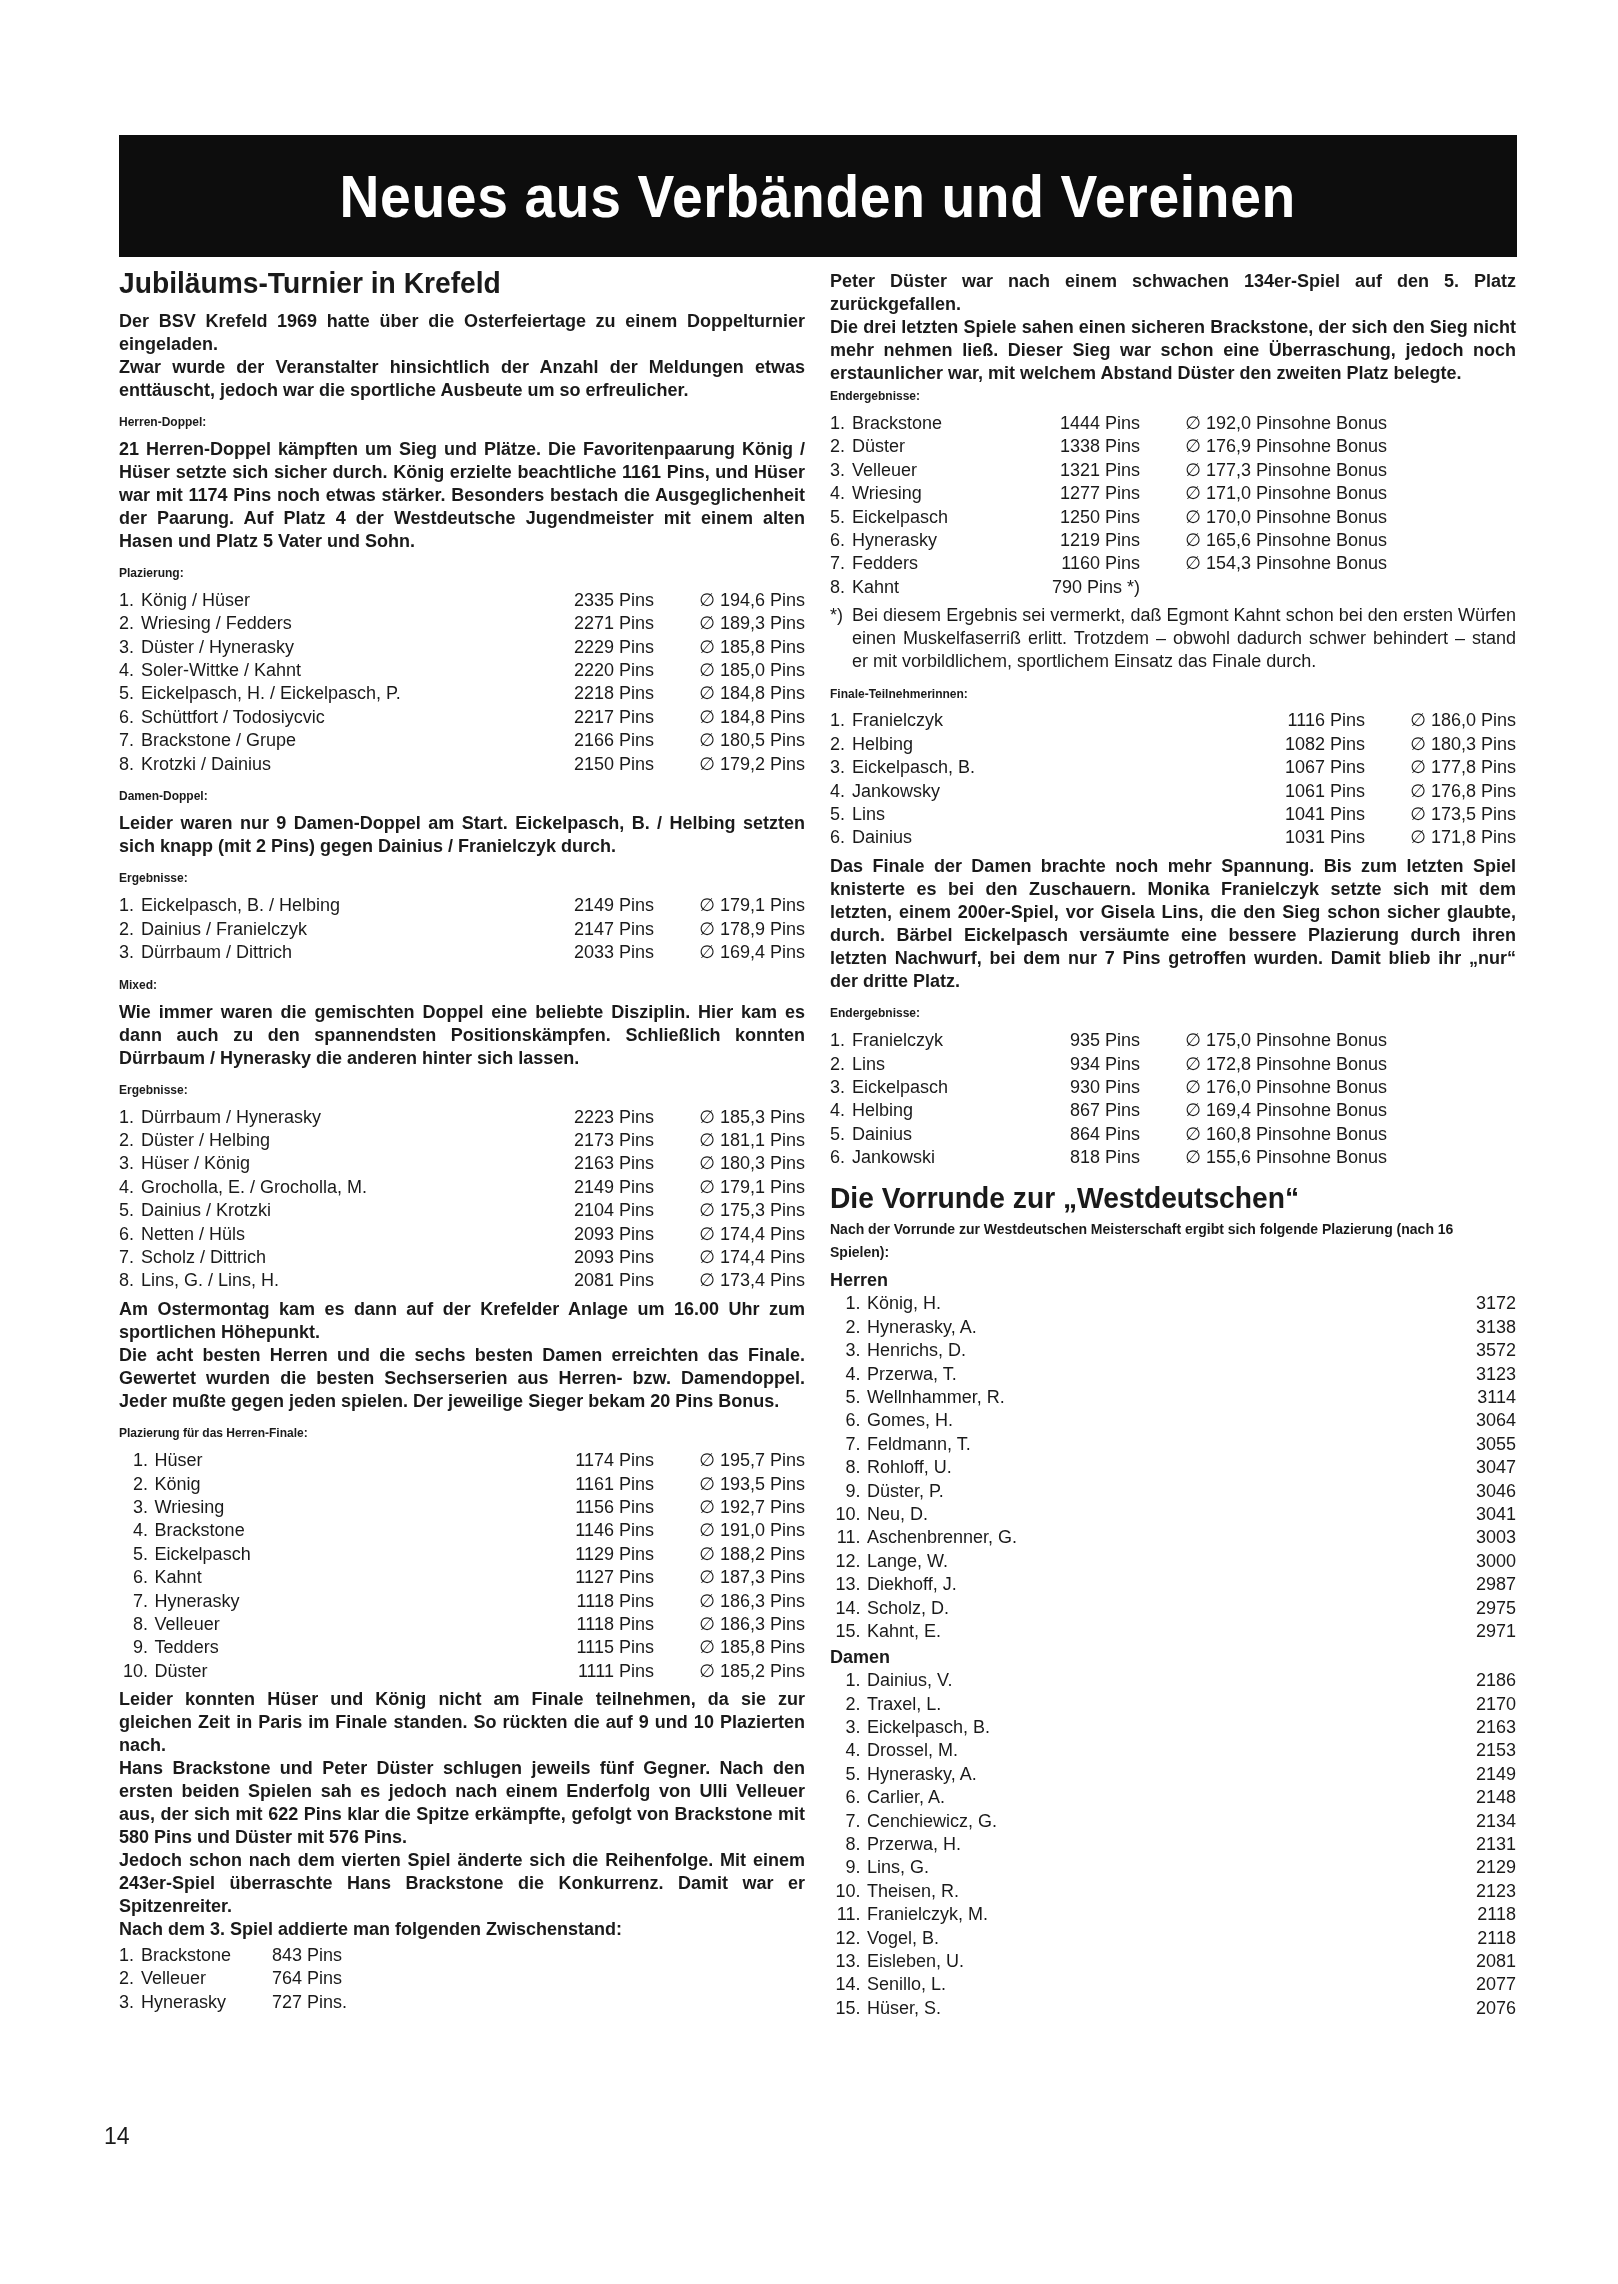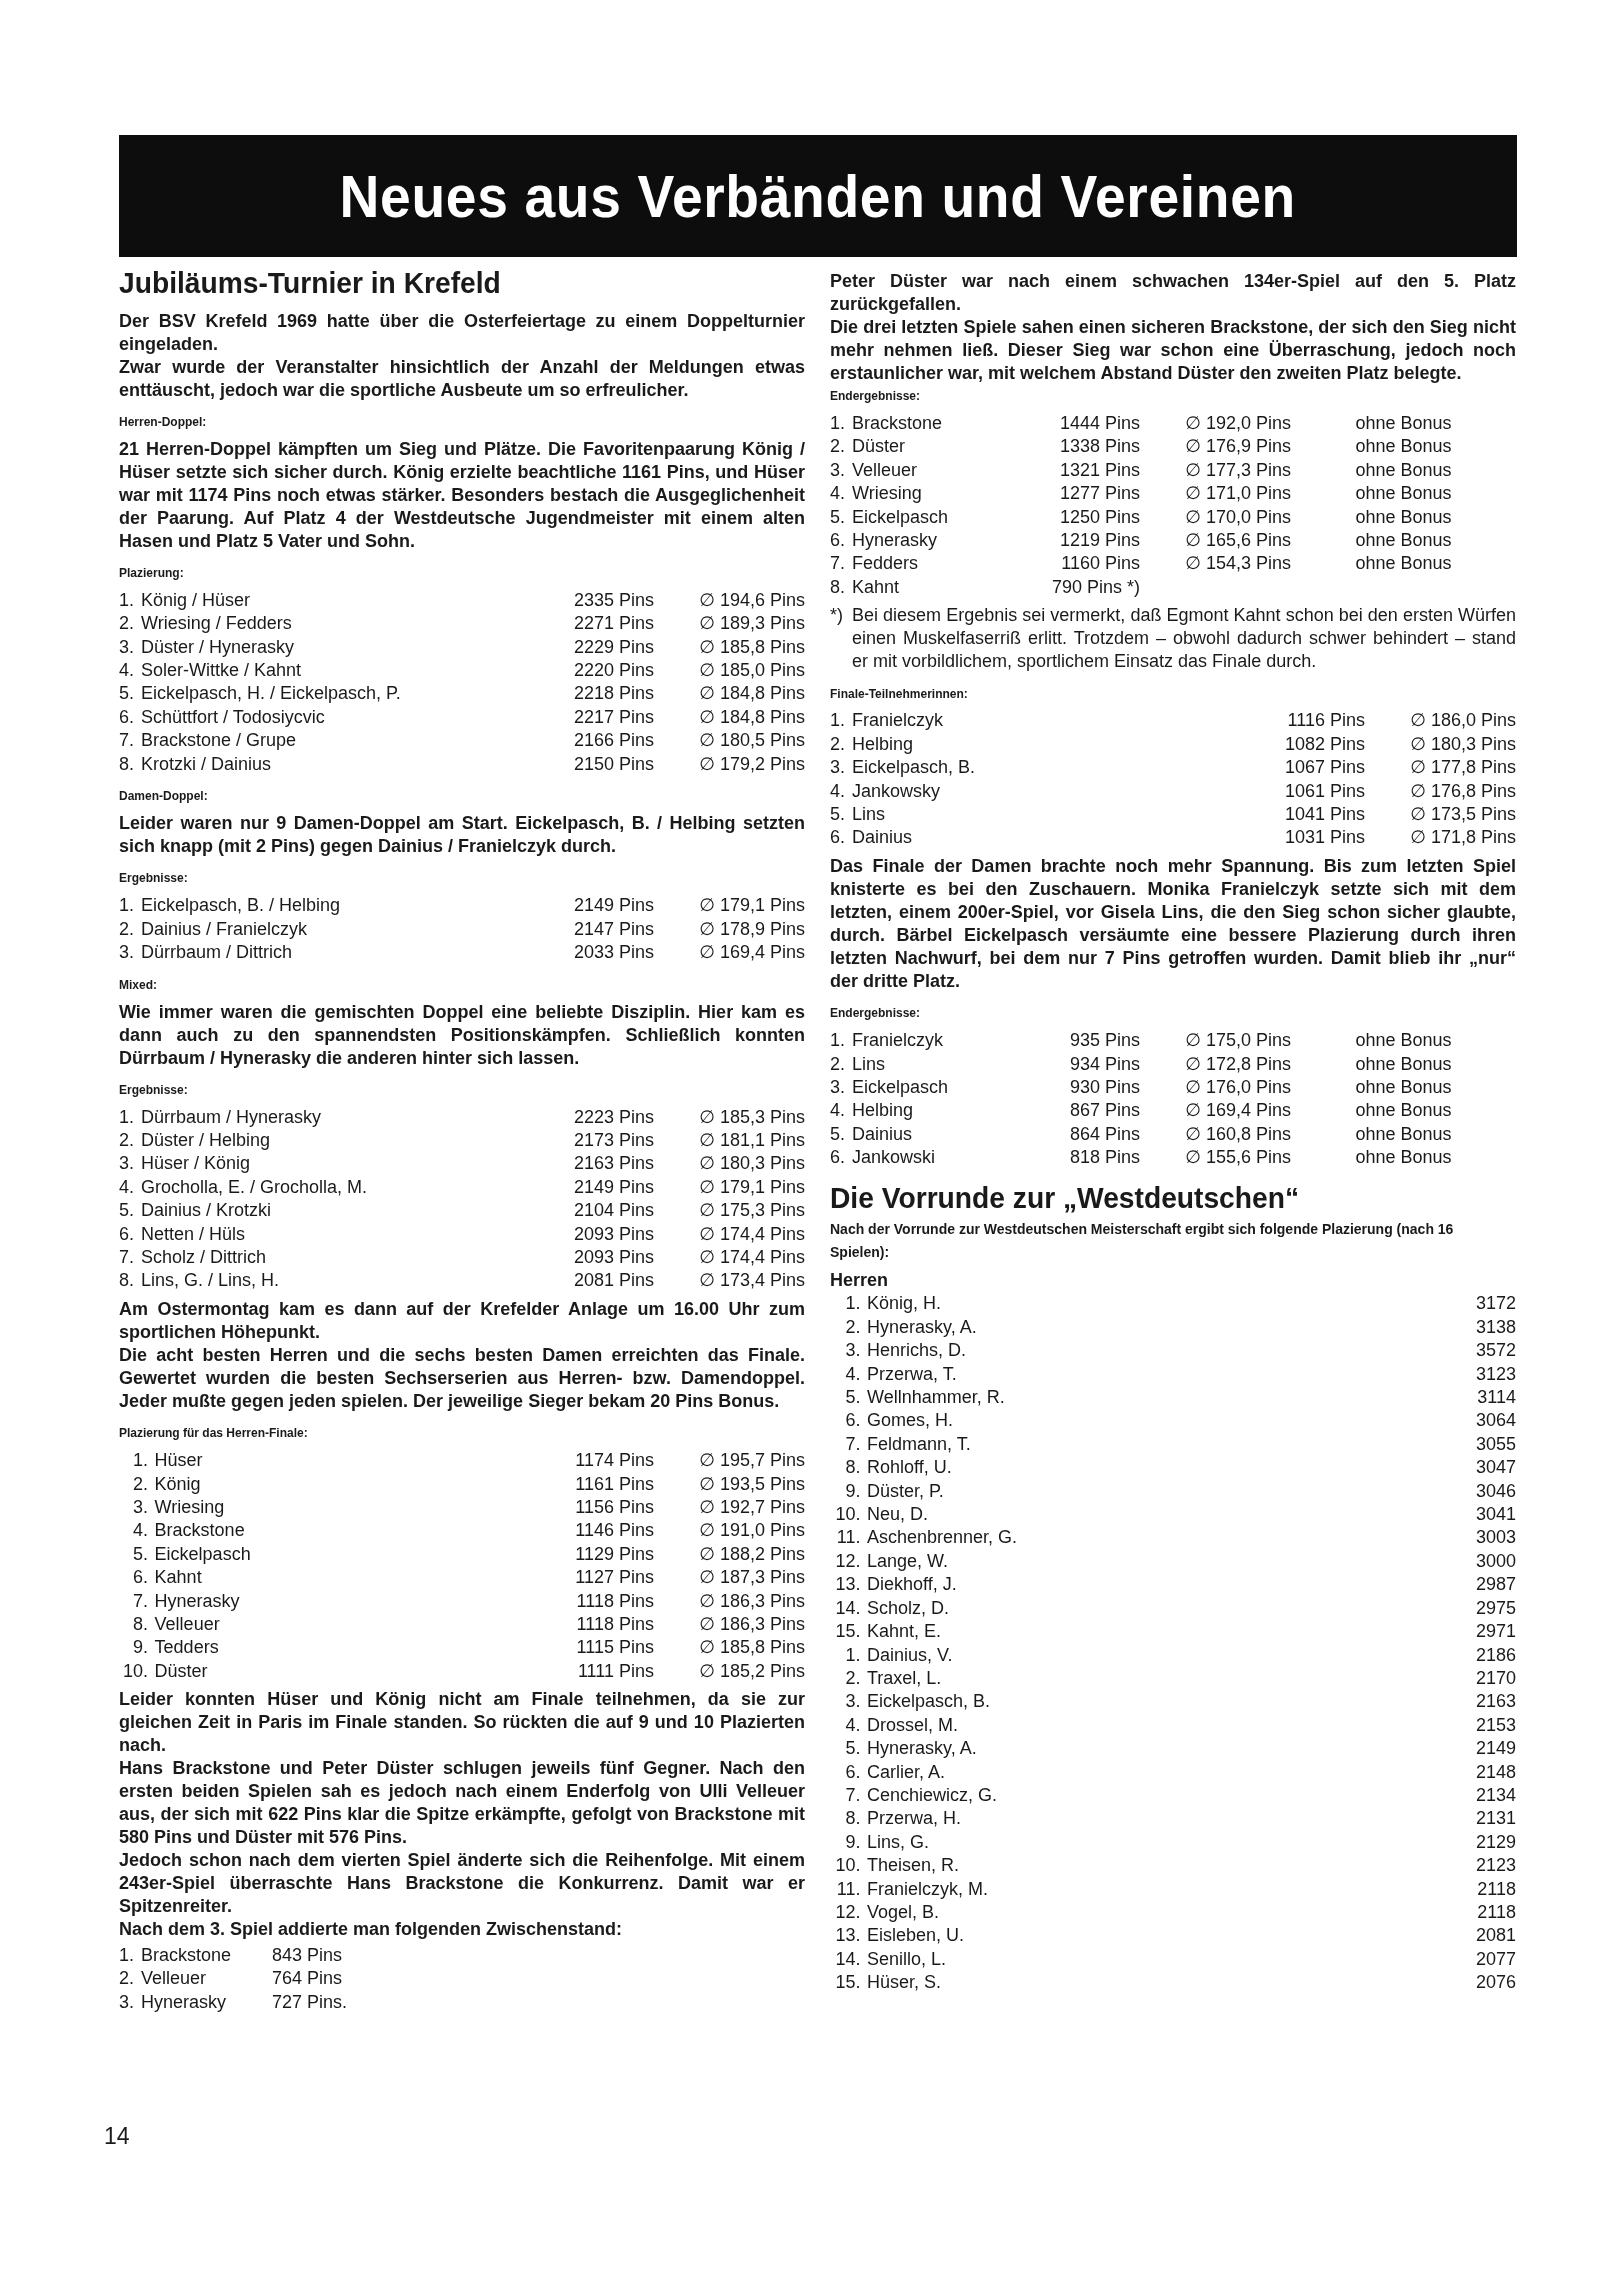--- a/index.html
+++ b/index.html
@@ -30,21 +30,21 @@
   .p + .p { margin-top: 0; }
   .sub {
     font-weight: bold; font-size: 12px; line-height: 23px; margin: 9.2px 0 3.9px 0;
   }
   .tbl { width: 100%; border-collapse: collapse; margin: 2.6px 0 5.2px 0; }
   .tbl td { font-size: 18px; line-height: 23.4px; padding: 0; white-space: nowrap; vertical-align: top; }
   .tbl td.rk { width: 22px; }
   .tbl td.rk2 { width: 29px; text-align: right; padding-right: 6.6px; }
   .tbl td.num { text-align: right; }
   .tbl td.avg { text-align: right; }
-  .tbl td.bonus { text-align: center; }
+  .tbl td.bonus { text-align: left; }
 
   .footnote { display: flex; font-size: 18px; line-height: 23px; margin: 3.9px 0 6.6px 0; }
   .footnote .mark { width: 22px; flex: none; }
   .footnote .txt { text-align: justify; }
 
   .h2 {
     font-weight: bold; font-size: 30px; margin: 11.8px 0 3.9px 0; line-height: 1.1;
     transform-origin: left; transform: scaleX(0.94);
   }
   .lead { font-weight: bold; font-size: 14px; line-height: 23px; margin: 0 0 5.2px 0; }
@@ -587,20 +587,21 @@
           <td class="name">Scholz, D.</td>
           <td class="num">2975</td>
         </tr>
         <tr>
           <td class="rk2">15.</td>
           <td class="name">Kahnt, E.</td>
           <td class="num">2971</td>
         </tr>
       </tbody>
   </table>
+  <div class="group">Damen</div>
   <table class="tbl" style="margin:0">
     <colgroup>
         <col style="width:37px">
         <col>
         <col style="width:79px">
       </colgroup>
     <tbody id="t-wd">
         <tr>
           <td class="rk2">1.</td>
           <td class="name">Dainius, V.</td>

